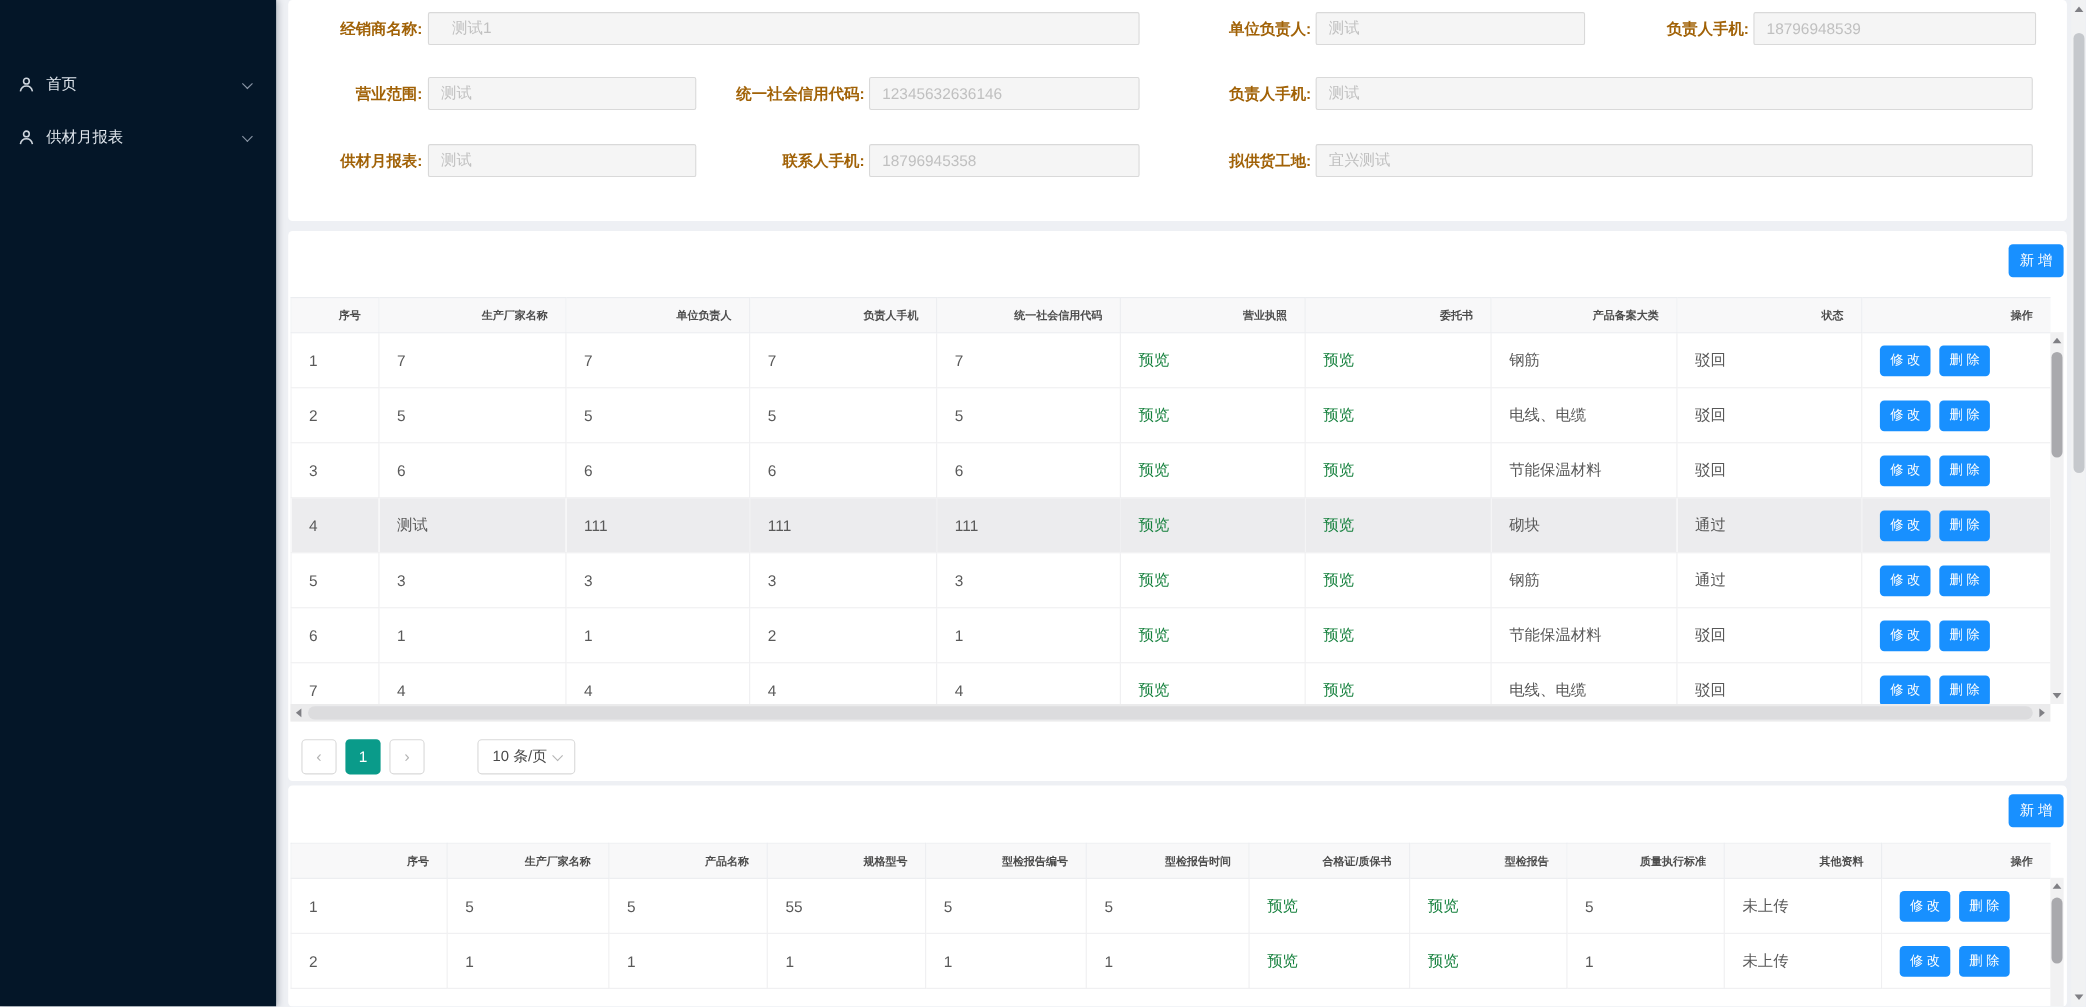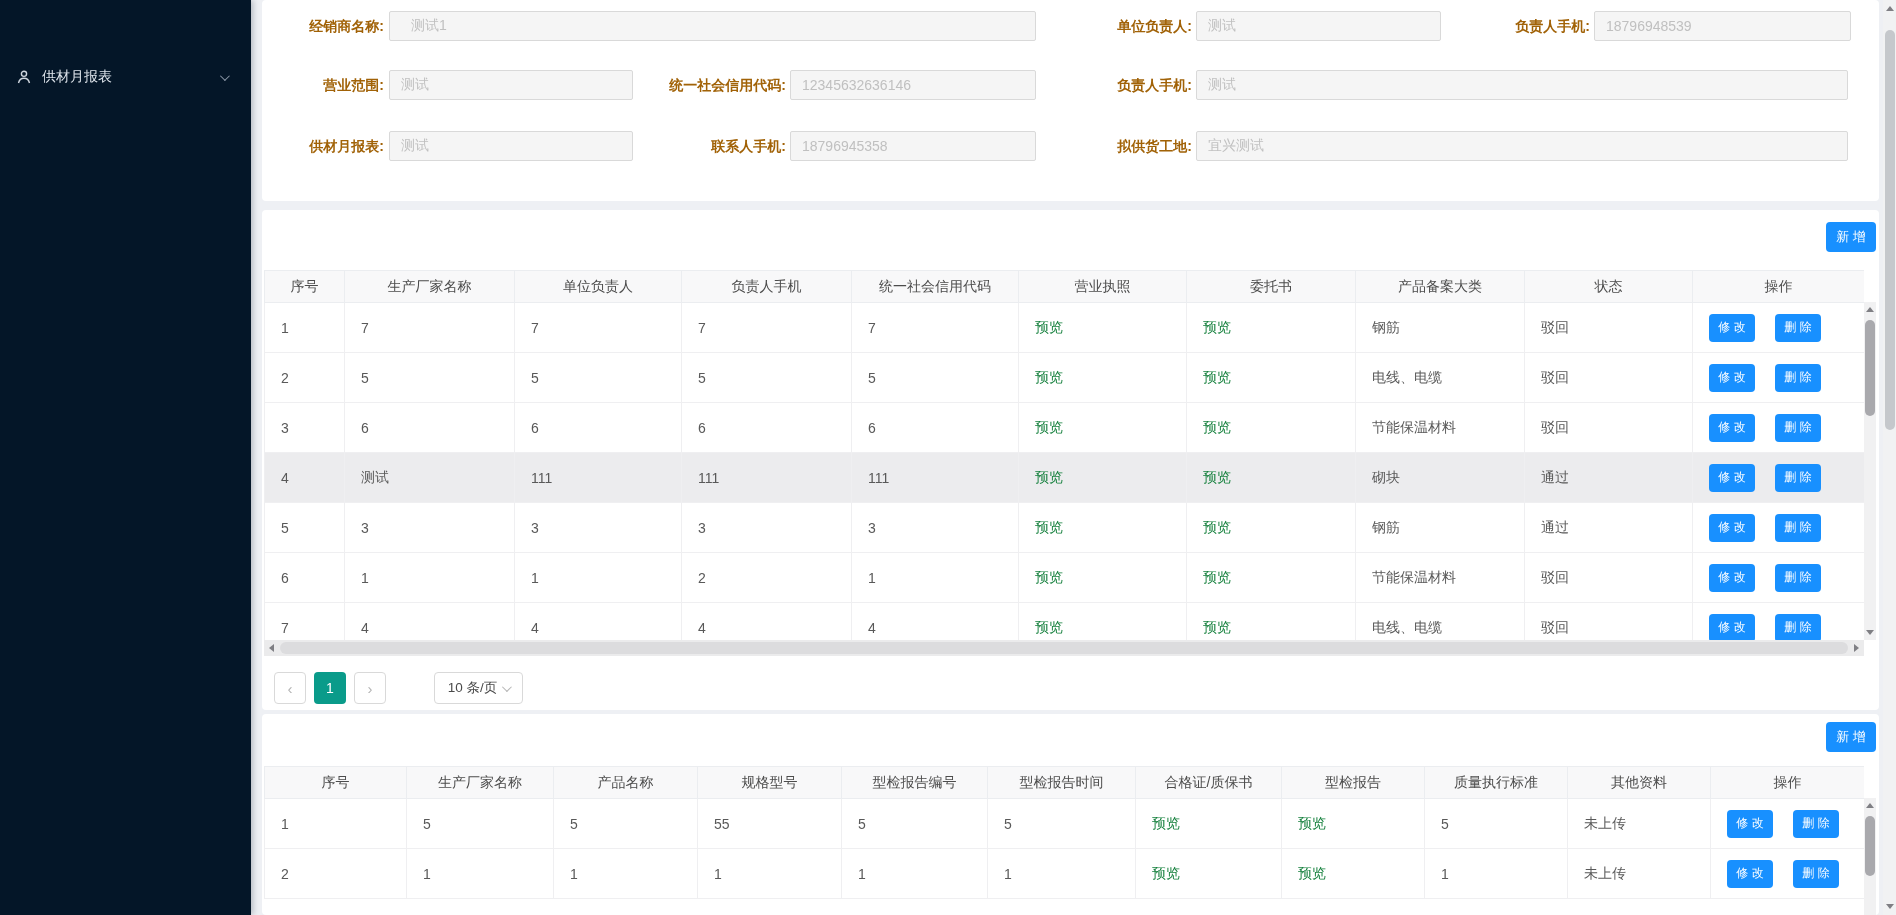--- a/index.html
+++ b/index.html
@@ -23,25 +23,25 @@
   .frow { position:absolute; left:0; width:100%; height:30px; }
   .flabel { position:absolute; top:0; line-height:30px; text-align:right; font-weight:bold; color:#a16207; }
   .finput { position:absolute; top:0; height:30px; background:#f5f5f5; border:1px solid #d9d9d9; border-radius:2px; color:#c0c0c0; font-size:14px; padding:0 11px; font-family:"Liberation Sans",sans-serif; }
 
   
   .add-btn { position:absolute; right:3px; width:50px; height:30px; background:#1890ff; border:none; border-radius:4px; color:#fff; font-size:13px; cursor:pointer; font-family:"Liberation Sans",sans-serif; }
 
   
   .tbl-wrap { position:absolute; left:2px; overflow:hidden; }
   table { border-collapse:collapse; table-layout:fixed; width:1600px; background:#fff; }
-  th { height:32px; background:#f8f8f9; border:1px solid #ebedf0; font-weight:400; color:#4c4c4c; text-align:center; padding:0 16px; font-size:14px; white-space:nowrap; overflow:hidden; }
+  th { height:32px; background:#f8f8f9; border:1px solid #ebedf0; font-weight:700; color:#4c4c4c; text-align:right; padding:0 16px; font-size:10px; white-space:nowrap; overflow:hidden; }
   td { height:50px; border:1px solid #efeff1; color:#595959; padding:0 16px; font-size:14px; white-space:nowrap; overflow:hidden; }
   tr.hl td { background:#ececee; }
   a.lnk { color:#15803d; text-decoration:none; cursor:pointer; }
-  .btns { display:flex; gap:20px; }
+  .btns { display:flex; gap:8px; }
   .act-btn { width:46px; height:28px; background:#1890ff; border:none; border-radius:4px; color:#fff; font-size:12px; cursor:pointer; font-family:"Liberation Sans",sans-serif; }
 
   
   .vsb { position:absolute; width:12px; background:#f1f1f2; }
   .hsb { position:absolute; height:16px; background:#ebebec; }
   .sb-thumb-v { position:absolute; left:1px; width:10px; background:#a9a9ad; border-radius:5px; }
   .sb-thumb-h { position:absolute; top:2px; height:12px; background:#dcdcde; border-radius:6px; }
   .arr { position:absolute; width:0; height:0; }
   .arr-up    { border-left:4px solid transparent; border-right:4px solid transparent; border-bottom:5px solid #7f7f84; }
   .arr-down  { border-left:4px solid transparent; border-right:4px solid transparent; border-top:5px solid #7f7f84; }
@@ -56,20 +56,30 @@
   .pg-caret { width:7px; height:7px; border-right:1.2px solid #b5b5b5; border-bottom:1.2px solid #b5b5b5; transform:rotate(45deg) translateY(-2px); }
 
   
   .page-sb { position:absolute; right:0; top:0; width:13px; height:915px; background:#f1f2f3; }
 </style>
 </head>
 <body>
 
 <div class="sidebar">
   <div class="side-items">
+    <div class="side-item">
+      <span class="p-icon">
+        <svg viewBox="0 0 16 16" width="16" height="16">
+            <circle cx="8" cy="4.8" r="2.6" fill="none" stroke="#cfd6de" stroke-width="1.4"></circle>
+            <path d="M2.5 14c.7-3.2 3-4.8 5.5-4.8s4.8 1.6 5.5 4.8" fill="none" stroke="#cfd6de" stroke-width="1.4"></path>
+          </svg>
+      </span>
+      <span>首页</span>
+      <span class="chev"></span>
+    </div>
     <div class="side-item">
       <span class="p-icon">
         <svg viewBox="0 0 16 16" width="16" height="16">
             <circle cx="8" cy="4.8" r="2.6" fill="none" stroke="#cfd6de" stroke-width="1.4"></circle>
             <path d="M2.5 14c.7-3.2 3-4.8 5.5-4.8s4.8 1.6 5.5 4.8" fill="none" stroke="#cfd6de" stroke-width="1.4"></path>
           </svg>
       </span>
       <span>供材月报表</span>
       <span class="chev"></span>
     </div>

